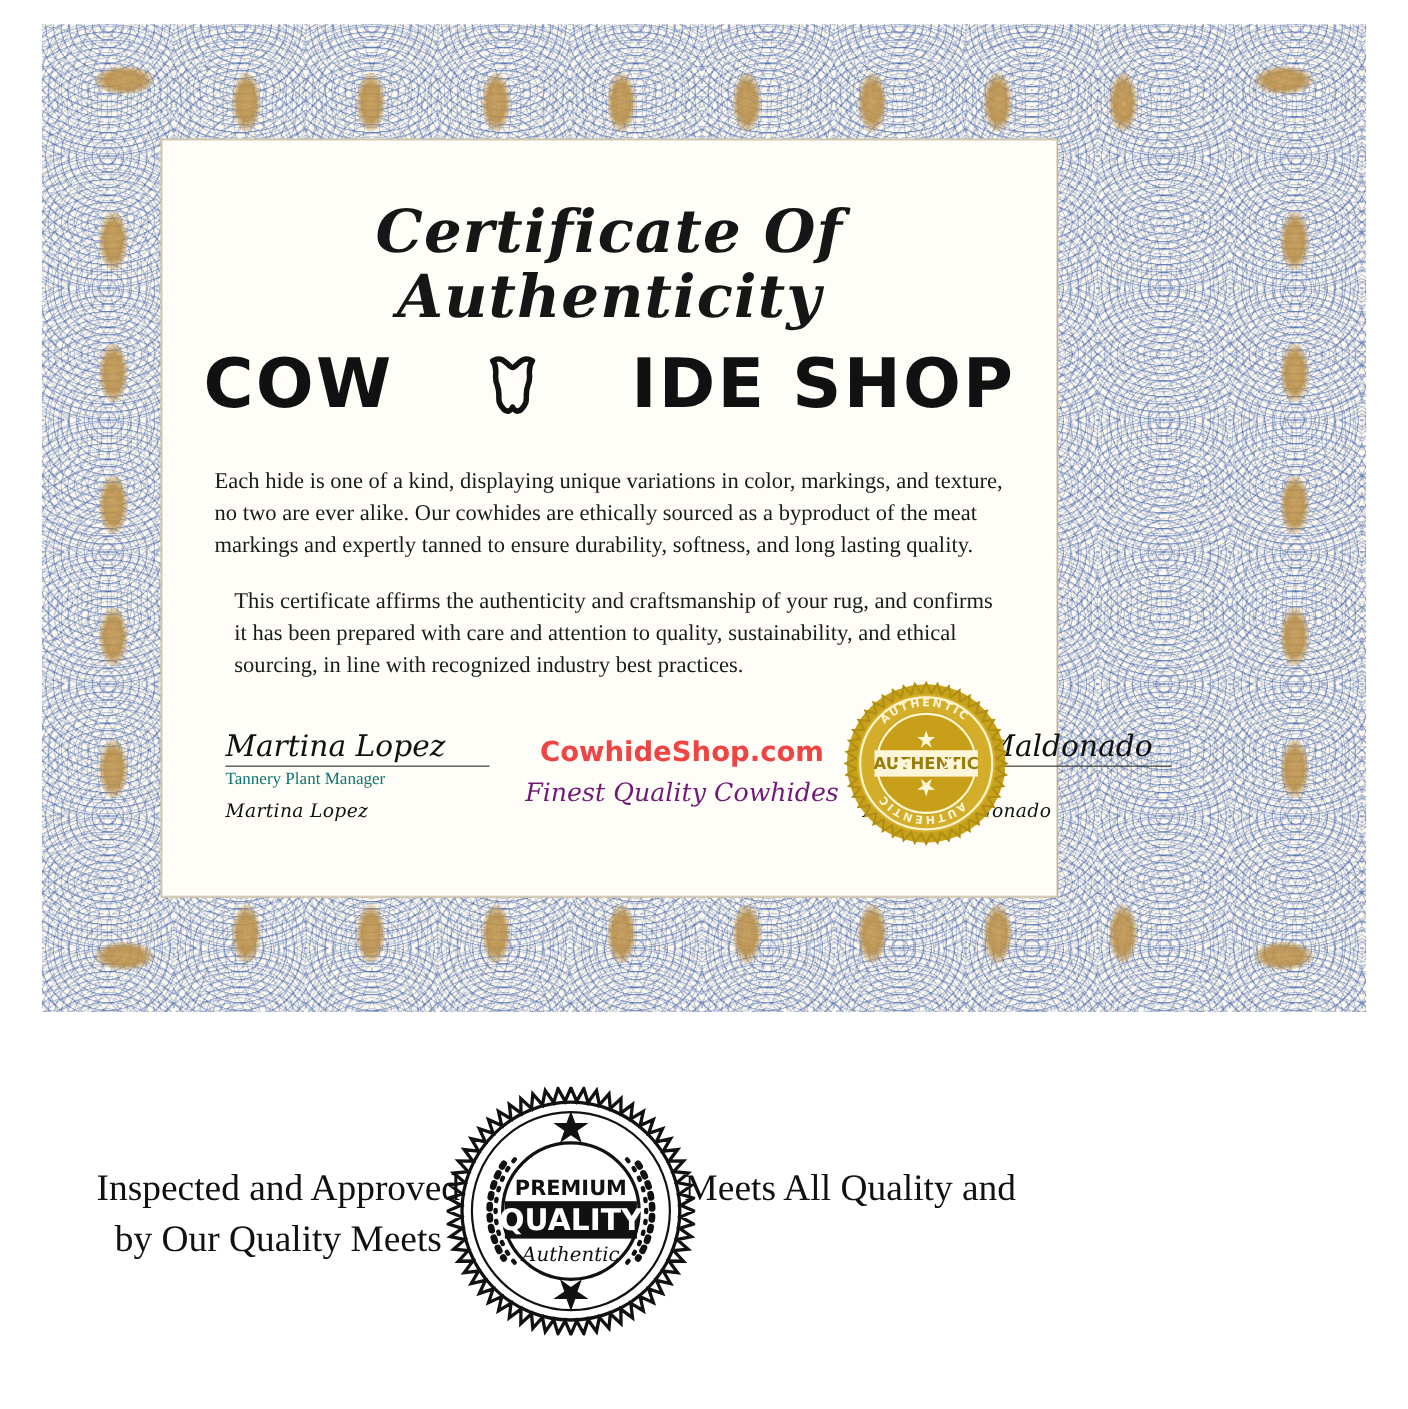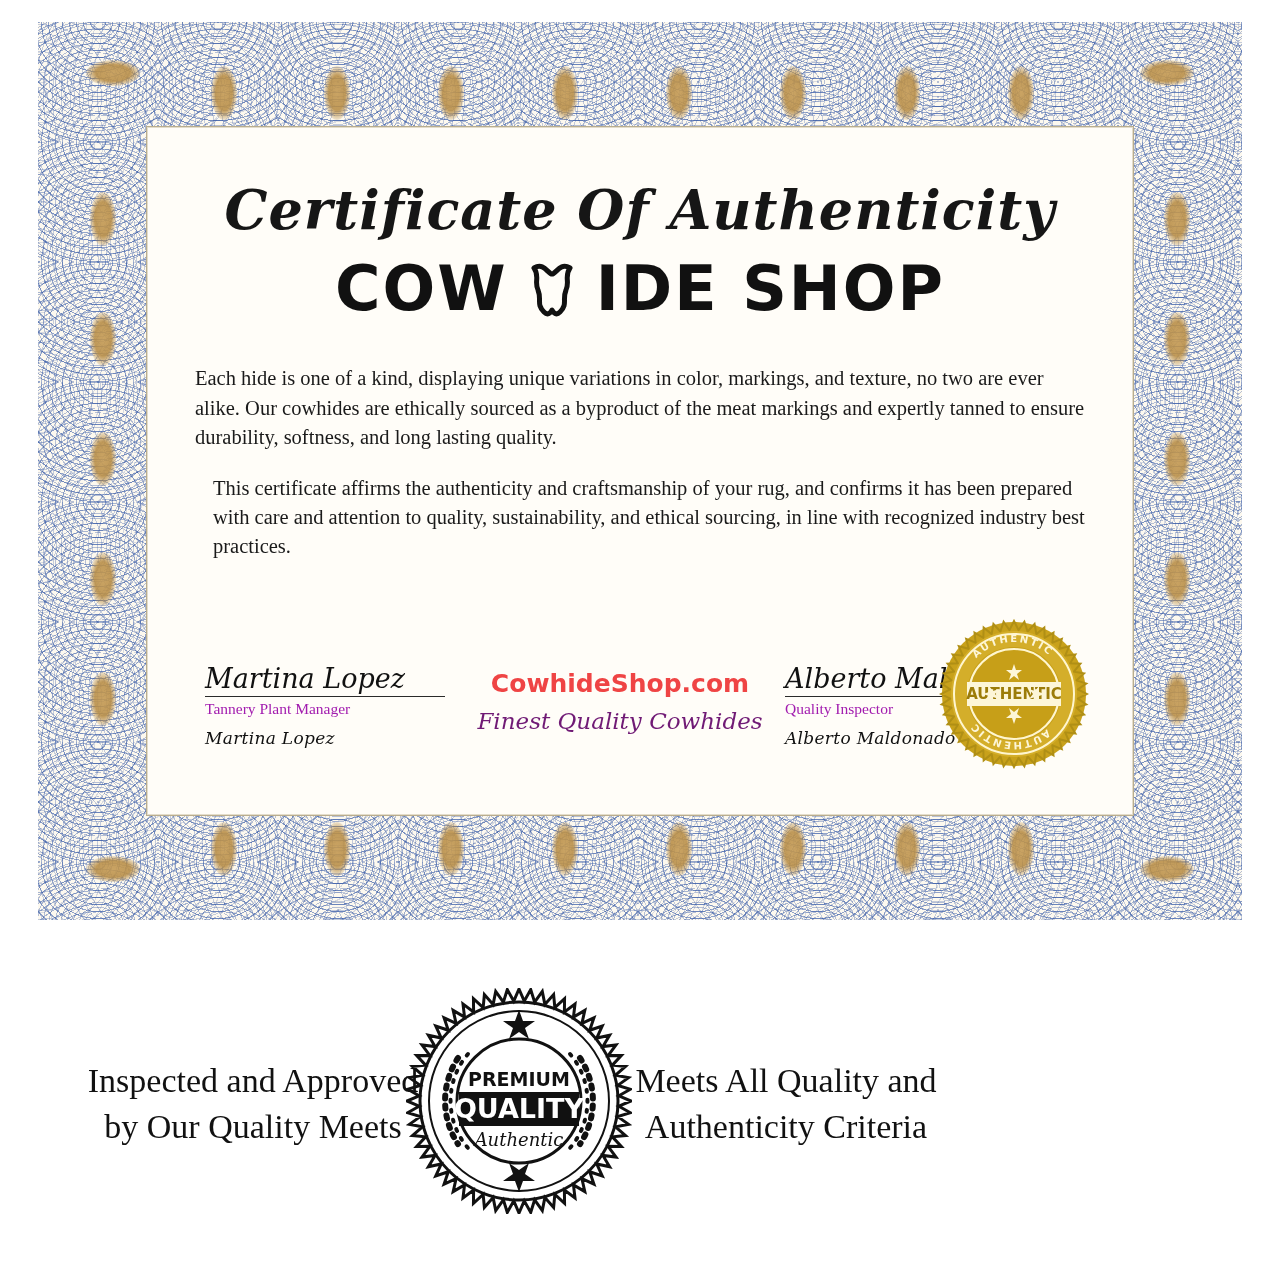--- a/index.html
+++ b/index.html
@@ -57,21 +57,21 @@
     background: radial-gradient(ellipse at center, #c49a54 0%, #b98f49 45%, rgba(185,143,73,0.25) 70%, rgba(255,255,255,0) 75%);
     opacity: .9;
   }
   .lozenge.h { width: 54px; height: 26px; }
 
   
   .inner-panel {
     position: absolute;
     left: 108px;
     top: 104px;
-    width: 988px;
+    width: 816px;
     height: 690px;
     background: #fffdf8;
     border: 1px solid #b9ad8e;
     box-shadow: 0 0 0 1px #e4ddcb inset;
     box-sizing: border-box;
     padding: 26px 38px 20px 38px;
   }
 
   .coa-title {
     text-align: center;
@@ -88,21 +88,21 @@
   .brand {
     text-align: center;
     font-family: "DejaVu Sans", sans-serif;
     font-weight: 700;
     font-size: 62px;
     letter-spacing: 2px;
     color: #111;
     margin: 18px 0 0 0;
     line-height: 1;
     display: flex;
-    justify-content: center;
+    justify-content: space-between;
     align-items: center;
     gap: 16px;
   }
   .brand .cow-mark {
     display: inline-block;
     position: relative;
     width: 56px;
     height: 58px;
   }
   .brand .cow-mark svg { display:block; }
@@ -133,21 +133,21 @@
   .sig-name {
     font-family: "DejaVu Serif", serif;
     font-style: italic;
     font-size: 27px;
     color: #111;
     white-space: nowrap;
   }
   .sig-role {
     font-family: "Liberation Serif", serif;
     font-size: 15.5px;
-    color: #a21caf;
+    color: #0f766e;
     margin-top: 2px;
     border-top: 1px solid #2a2a2a;
     padding-top: 3px;
   }
   .sig-hand {
     font-family: "DejaVu Serif", serif;
     font-style: italic;
     font-size: 17px;
     color: #111;
     margin-top: 10px;
@@ -194,21 +194,21 @@
   .bottom-text {
     position: absolute;
     font-family: "Liberation Serif", serif;
     font-size: 34px;
     line-height: 1.35;
     color: #111;
     text-align: center;
     width: 470px;
   }
   .bottom-left { left: 18px; top: 98px; }
-  .bottom-right { right: 17px; top: 98px; }
+  .bottom-right { right: 30px; top: 98px; }
 
   .premium-seal {
     position: absolute;
     left: 50%;
     transform: translateX(-50%);
     top: 28px;
     width: 226px;
     height: 226px;
   }
 </style>
@@ -361,16 +361,15 @@
 
       <text x="113" y="98" text-anchor="middle" font-family="DejaVu Sans, sans-serif" font-size="19" font-weight="bold" fill="#111">PREMIUM</text>
       <rect x="53" y="104" width="120" height="34" fill="#111"></rect>
       <text x="113" y="130" text-anchor="middle" font-family="DejaVu Sans, sans-serif" font-size="27" font-weight="bold" fill="#fff">QUALITY</text>
       <text x="113" y="158" text-anchor="middle" font-family="DejaVu Serif, serif" font-style="italic" font-size="18" fill="#111">Authentic</text>
     </svg>
   </div>
 
   <div class="bottom-text bottom-right">
     <div>Meets All Quality and</div>
-    <div>Authenticity Criteria</div>
   </div>
 
 </div>
 
 </body></html>

